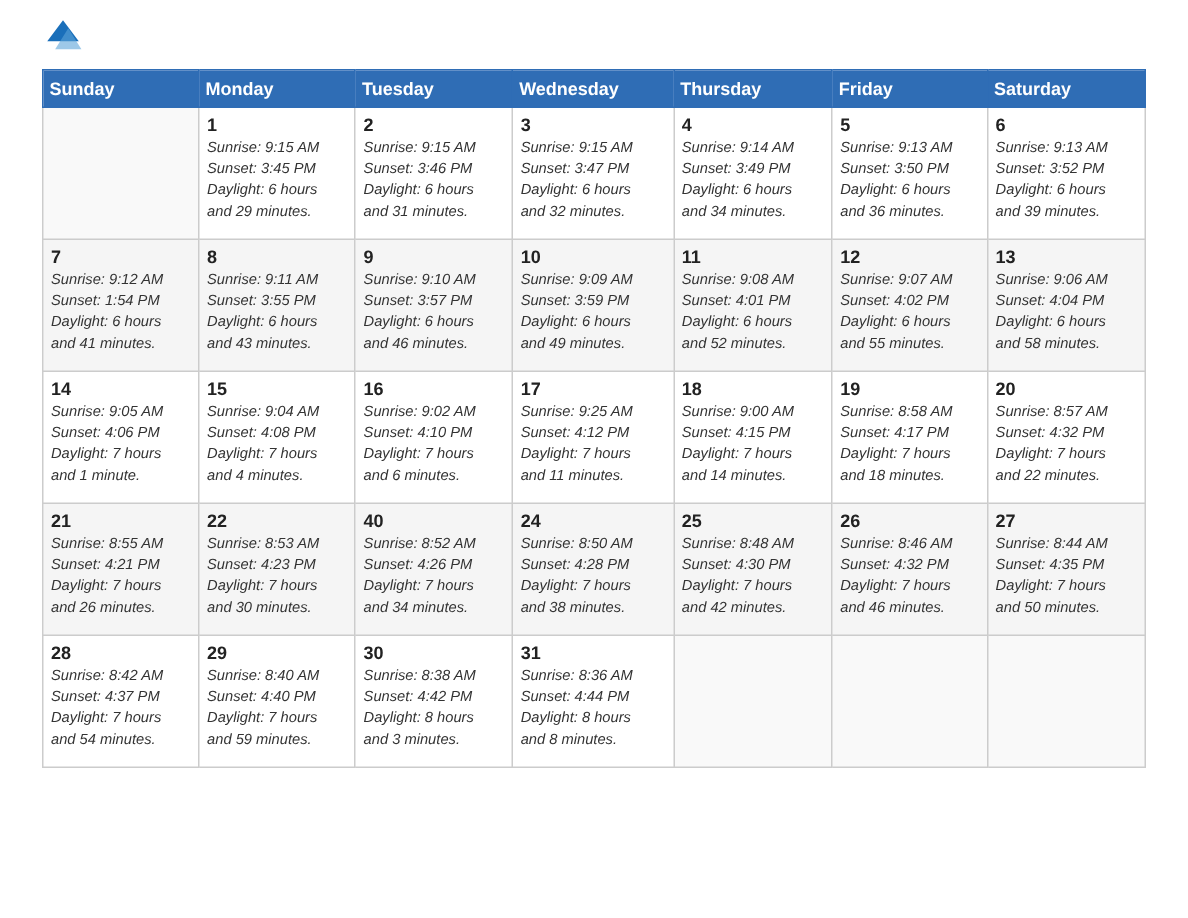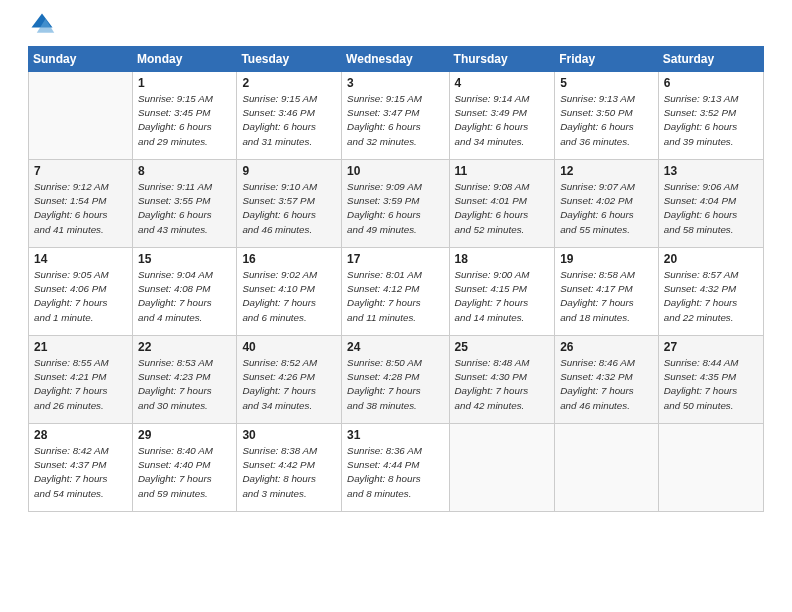--- a/index.html
+++ b/index.html
@@ -203,21 +203,21 @@
           <td>
             <span class="day-num">15</span>
             <div class="day-info"><span>Sunrise: 9:04 AM</span><br><span>Sunset: 4:08 PM</span><br><span>Daylight: 7 hours</span><br><span>and 4 minutes.</span></div>
           </td>
           <td>
             <span class="day-num">16</span>
             <div class="day-info"><span>Sunrise: 9:02 AM</span><br><span>Sunset: 4:10 PM</span><br><span>Daylight: 7 hours</span><br><span>and 6 minutes.</span></div>
           </td>
           <td>
             <span class="day-num">17</span>
-            <div class="day-info"><span>Sunrise: 8:01 AM</span><br><span>Sunset: 4:12 PM</span><br><span>Daylight: 7 hours</span><br><span>and 11 minutes.</span></div>
+            <div class="day-info"><span>Sunrise: 9:25 AM</span><br><span>Sunset: 4:12 PM</span><br><span>Daylight: 7 hours</span><br><span>and 11 minutes.</span></div>
           </td>
           <td>
             <span class="day-num">18</span>
             <div class="day-info"><span>Sunrise: 9:00 AM</span><br><span>Sunset: 4:15 PM</span><br><span>Daylight: 7 hours</span><br><span>and 14 minutes.</span></div>
           </td>
           <td>
             <span class="day-num">19</span>
             <div class="day-info"><span>Sunrise: 8:58 AM</span><br><span>Sunset: 4:17 PM</span><br><span>Daylight: 7 hours</span><br><span>and 18 minutes.</span></div>
           </td>
           <td>

